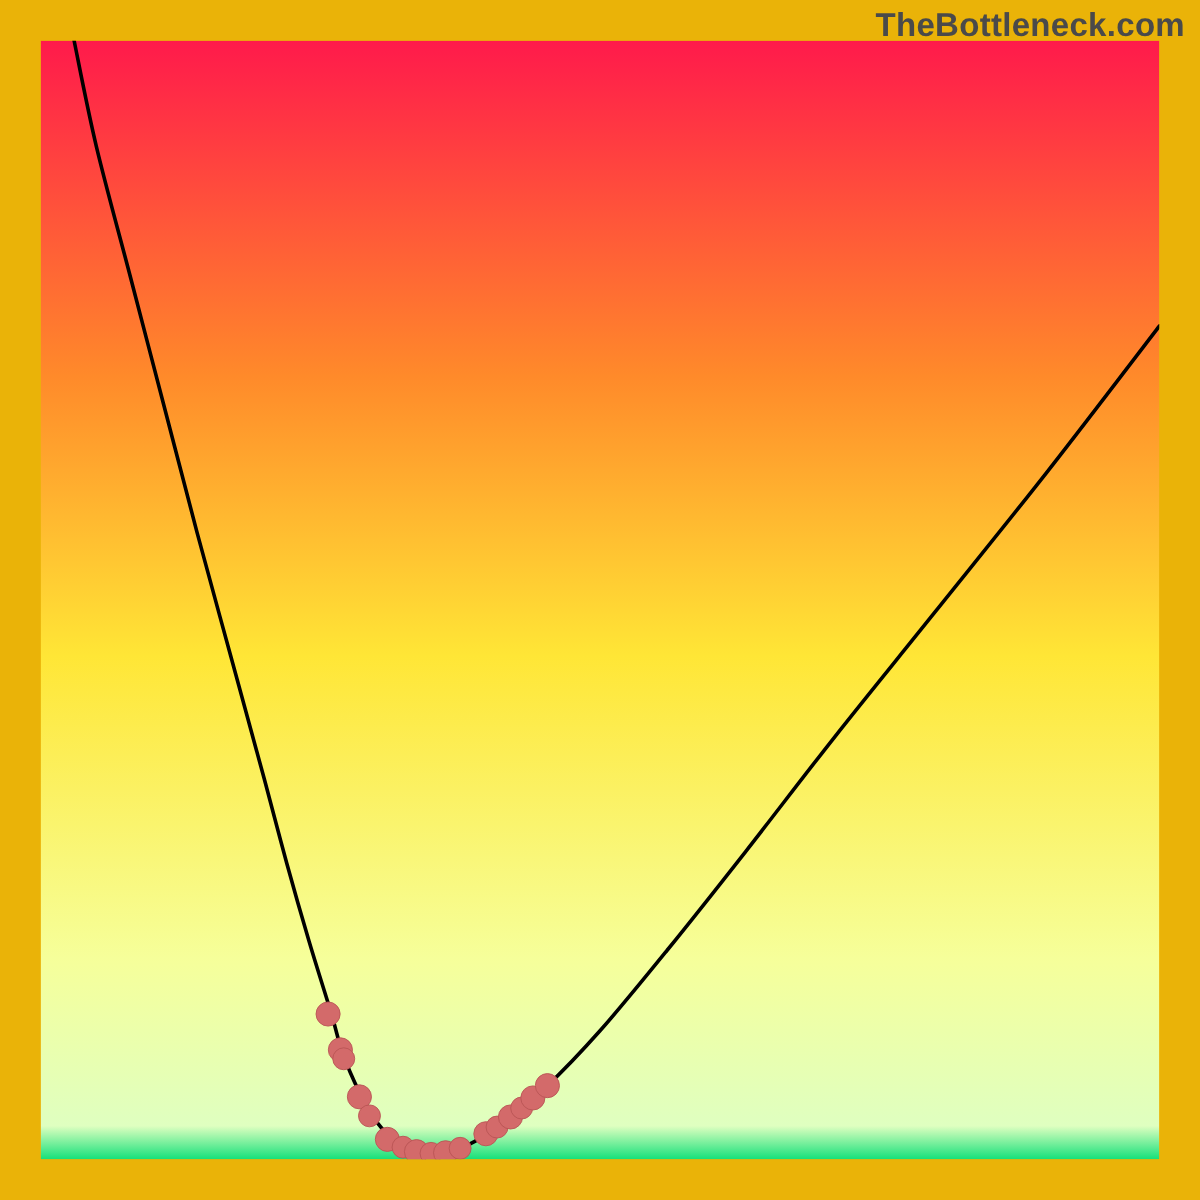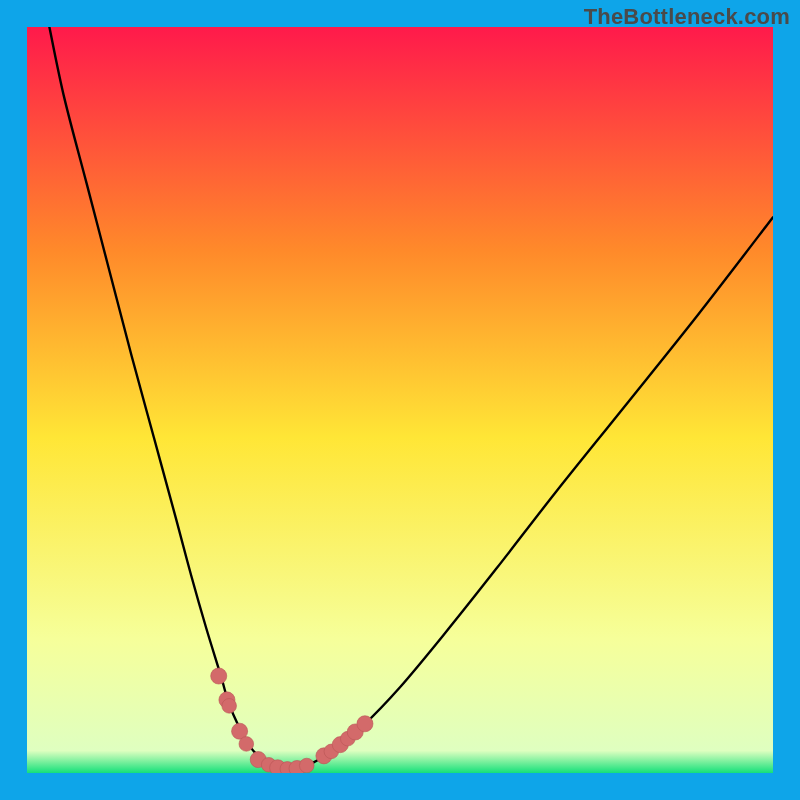--- a/index.html
+++ b/index.html
@@ -8,21 +8,21 @@
     width: 800px;
     height: 800px;
     background: #000;
     font-family: Arial, Helvetica, sans-serif;
     overflow: hidden;
   }
   .frame {
     position: relative;
     width: 800px;
     height: 800px;
-    background: #0ea5e9;
+    background: #eab308;
   }
   .watermark {
     position: absolute;
     top: 4px;
     right: 10px;
     color: #4a4a4a;
     font-size: 22px;
     font-weight: 600;
     letter-spacing: 0.2px;
     z-index: 10;

